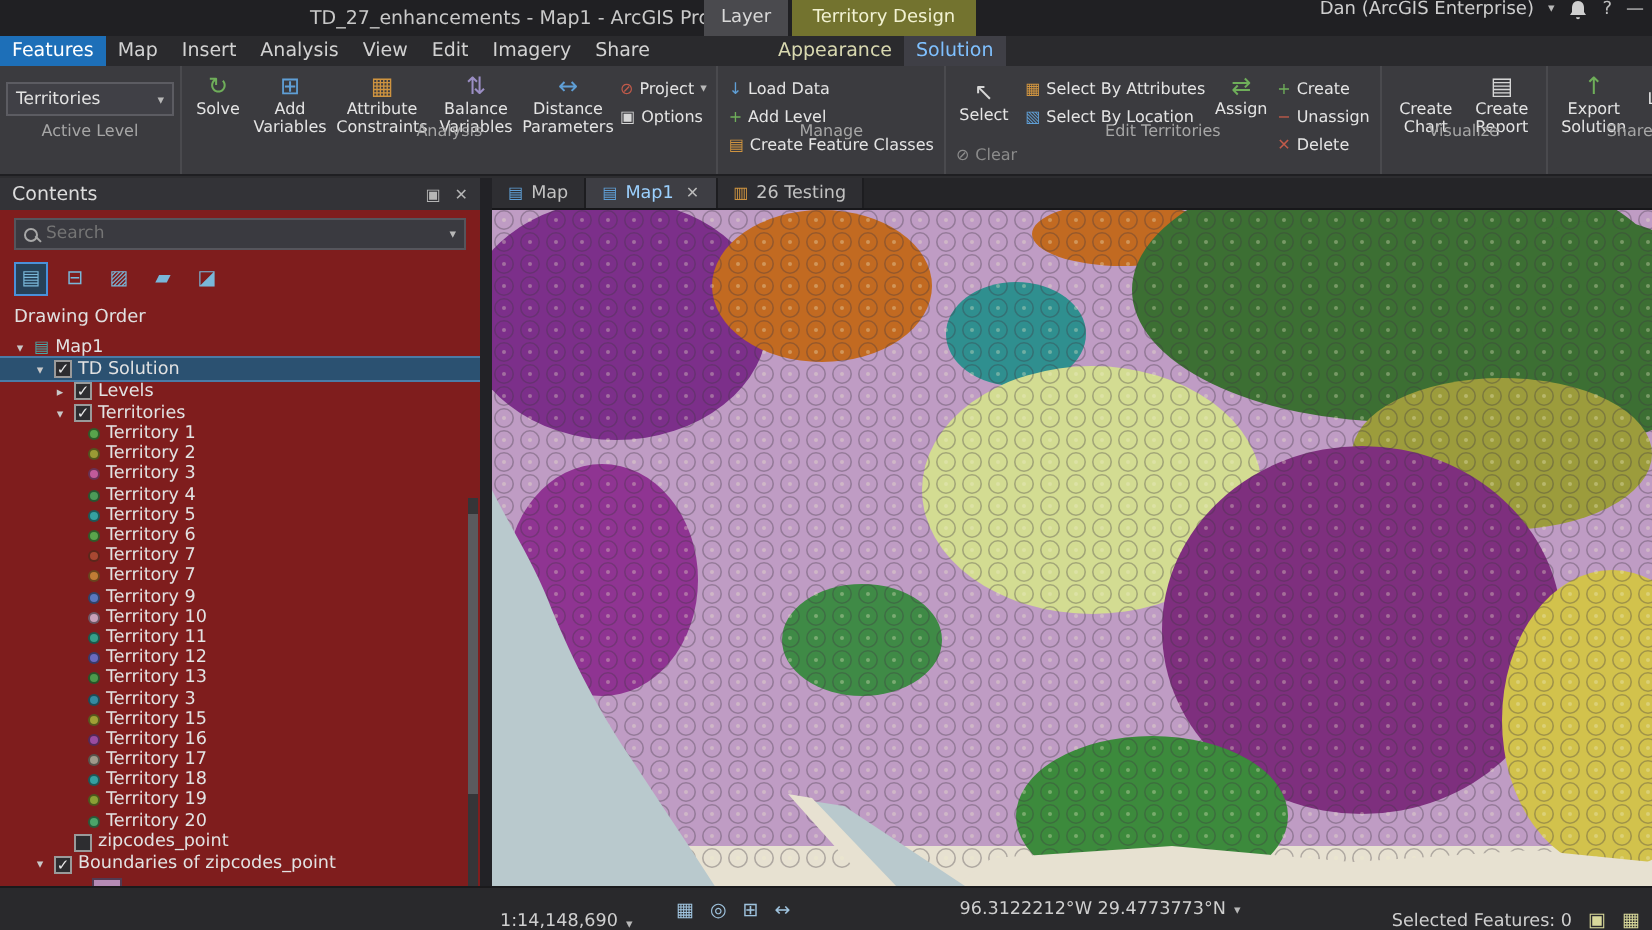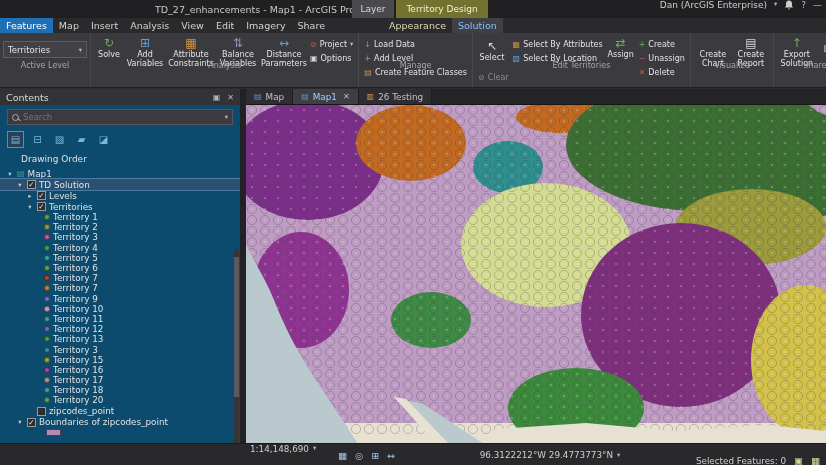--- a/index.html
+++ b/index.html
@@ -32,32 +32,32 @@
   .rbtn-lg .ricon{font-size:12px;height:13px;line-height:13px}
   .rcol{display:flex;flex-direction:column;gap:2px;padding-top:3px}
   .rbtn-sm{display:flex;align-items:center;gap:3px;font-size:8px;height:12px;color:#e4e4e4;white-space:nowrap;padding:0 2px}
   .caret{font-size:6.5px;color:#b8b8b8}
   .selectbox{width:84px;height:17px;margin-top:3px;background:#404046;border:1px solid #5c5c62;font-size:8.5px;color:#e2e2e2;display:flex;align-items:center;justify-content:space-between;padding:0 4px}
   .dis{color:#8b8b8b}
   .ig{color:#6fae5a}.ib{color:#5f9fd6}.io{color:#cf9440}.ir{color:#c05a4a}.ip{color:#9b8ec4}.iw{color:#d6d6d6}
   .icon-bars{width:12px;height:12px;background-image:linear-gradient(#5f9fd6,#5f9fd6),linear-gradient(#6fae5a,#6fae5a),linear-gradient(#cf9440,#cf9440);background-size:3px 6px,3px 11px,3px 8px;background-position:0px 6px,4.5px 1px,9px 4px;background-repeat:no-repeat}
 
   
-  .contents{position:absolute;left:0;top:89px;width:240px;height:354px;background:#0c4a6e;overflow:hidden}
+  .contents{position:absolute;left:0;top:89px;width:240px;height:354px;background:#7f1d1d;overflow:hidden}
   .cn-header{height:16px;display:flex;align-items:center;padding:0 6px;font-size:9.5px;color:#dcdcdc;background:#333337}
   .cn-header .sp{flex:1}
   .cn-hicon{font-size:8px;color:#b5b5b5;margin-left:7px}
   .searchbox{margin:4px 7px 0 7px;height:16px;background:#3a3a40;border:1px solid #55555c;display:flex;align-items:center;padding:0 4px;gap:4px}
   .searchbox input{flex:1;background:transparent;border:none;outline:none;color:#d8d8d8;font-size:8.5px}
   .icon-search{width:7px;height:7px;border:1.2px solid #a8a8a8;border-radius:50%;position:relative;flex:0 0 auto}
   .icon-search::after{content:"";position:absolute;width:4px;height:1.2px;background:#a8a8a8;right:-3px;bottom:-1px;transform:rotate(45deg)}
   .cn-toolbar{display:flex;gap:5px;margin:6px 0 0 7px;align-items:center}
   .cn-tool{width:17px;height:17px;display:flex;align-items:center;justify-content:center;font-size:10px;color:#79b7d9}
   .cn-tool.sel{border:1px solid #4a90d9;background:#264158}
-  .draworder{margin:6px 0 0 21px;font-size:9px;color:#e0e0e0}
+  .draworder{margin:6px 0 0 7px;font-size:9px;color:#e0e0e0}
   .tree{margin-top:4px}
   .trow{display:flex;align-items:center;gap:3px;height:11px;font-size:8.8px;color:#e2e2e2;white-space:nowrap}
   .trow.terr{height:10.2px;padding-left:44px}
   .trow.sel{background:#2b5171;outline:1px solid #4a7ba6}
   .exp{width:8px;font-size:6.5px;color:#c8c8c8;text-align:center;flex:0 0 auto}
   .cb{width:9px;height:9px;border:1px solid #9a9a9a;background:#2d2d30;font-size:7.5px;line-height:7px;color:#eaeaea;text-align:center;flex:0 0 auto}
   .dot{width:6px;height:6px;border-radius:50%;border:1px solid rgba(0,0,0,.45);flex:0 0 auto}
   .layicon{font-size:8px;color:#4aa8a8}
   .ind1{padding-left:16px}.ind2{padding-left:26px}
   .swrow{padding-left:46px;height:9px;display:flex;align-items:center}
@@ -70,21 +70,21 @@
   .viewtabs{position:absolute;left:246px;top:89px;width:580px;height:15px;background:#252528;display:flex;align-items:stretch;font-size:8.8px}
   .vtab{display:flex;align-items:center;gap:4px;padding:0 8px;background:#2e2e32;color:#c2c2c2;border-right:1px solid #1d1d20}
   .vtab.active{background:#3e3e44;color:#9cd1ff}
   .vtab .ticon{font-size:8px}
   .vtab .x{font-size:8px;color:#bbb;margin-left:2px}
   .mapwrap{position:absolute;left:246px;top:104px;width:580px;height:339px;background:#e7e1d1;border-top:1px solid #17171a}
   .mapwrap svg{display:block}
 
   
   .statusbar{position:absolute;left:0;top:443px;width:826px;height:22px;background:#29292c;border-top:1px solid #1a1a1c;font-size:8.8px;color:#cfcfcf}
-  .sb-scale{position:absolute;left:250px;top:0;height:22px;display:flex;align-items:flex-start;gap:4px}
+  .sb-scale{position:absolute;left:250px;top:0;height:22px;display:flex;align-items:flex-end;gap:4px}
   .sb-navicons{position:absolute;left:338px;top:0;height:22px;display:flex;align-items:center;gap:8px;color:#9fc3de;font-size:9.5px}
   .sb-coords{position:absolute;left:455px;top:0;height:22px;width:190px;display:flex;align-items:center;justify-content:center;gap:4px}
   .sb-right{position:absolute;right:6px;top:0;height:22px;display:flex;align-items:flex-end;gap:8px}
   .sb-right .ric{font-size:9.5px;color:#d8d89a}
 </style>
 </head>
 <body>
 
 <div id="app">
 
@@ -380,20 +380,24 @@
           <div class="trow terr">
             <span class="dot" style="background-color: rgb(160, 154, 138);"></span>
             <span>Territory 17</span>
           </div>
 
           <div class="trow terr">
             <span class="dot" style="background-color: rgb(53, 160, 160);"></span>
             <span>Territory 18</span>
           </div>
 
+          <div class="trow terr">
+            <span class="dot" style="background-color: rgb(138, 160, 53);"></span>
+            <span>Territory 19</span>
+          </div>
 
           <div class="trow terr">
             <span class="dot" style="background-color: rgb(76, 164, 106);"></span>
             <span>Territory 20</span>
           </div>
         </div>
 
       <div class="trow ind2">
         <span class="exp"></span>
         <span class="cb"></span>

